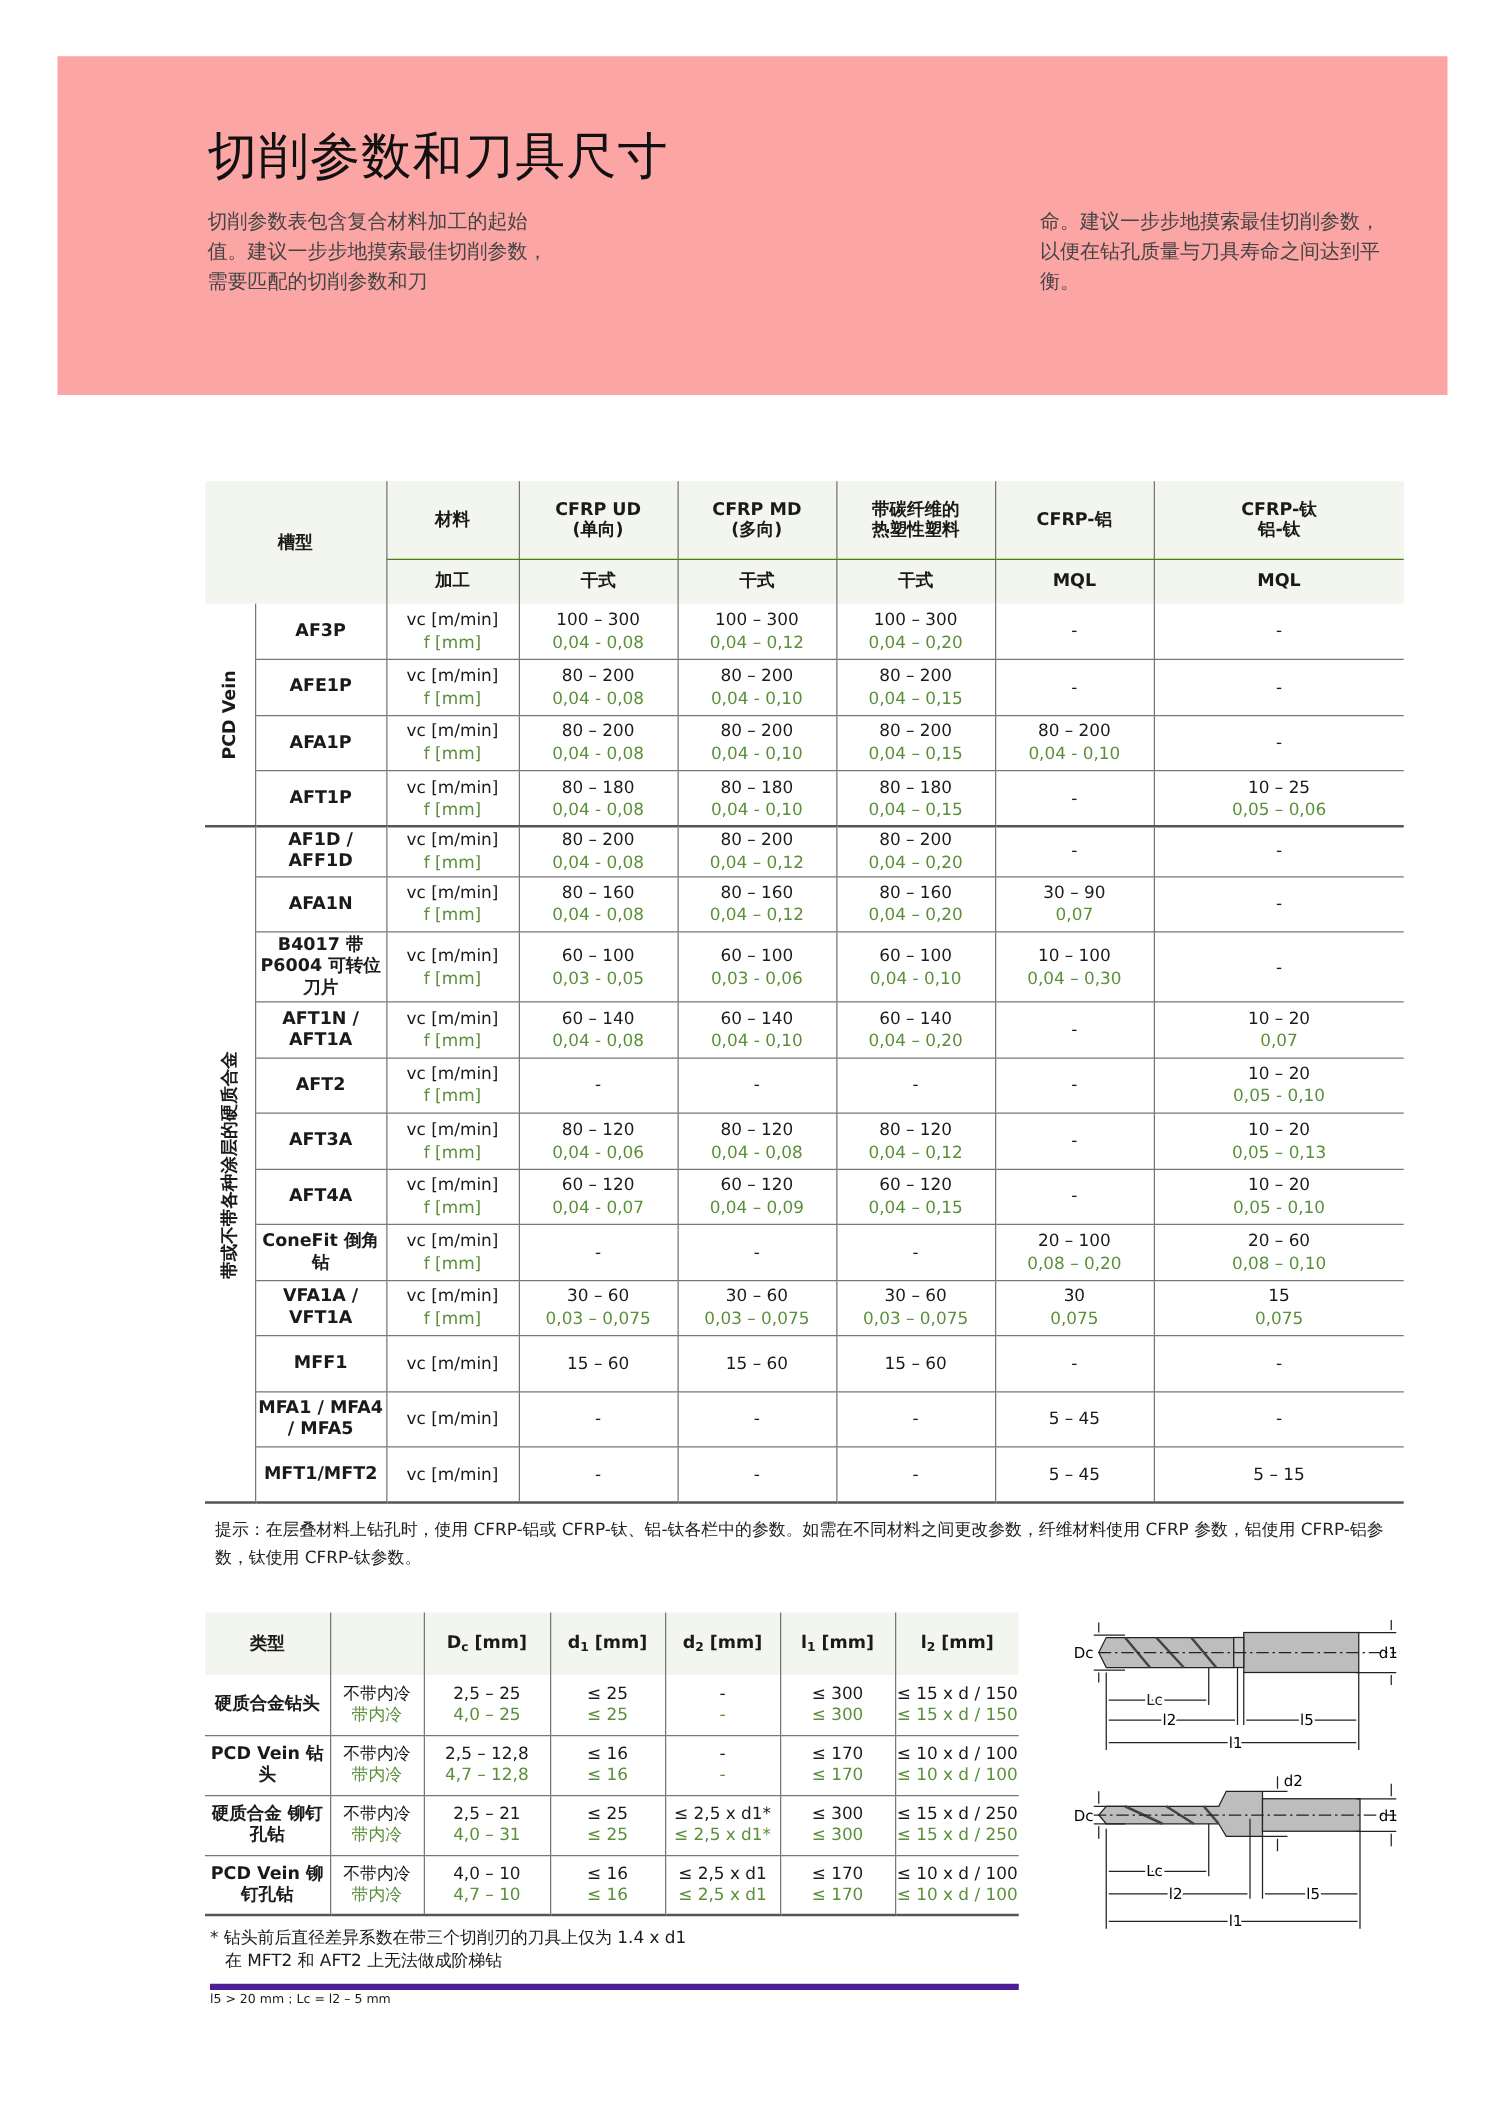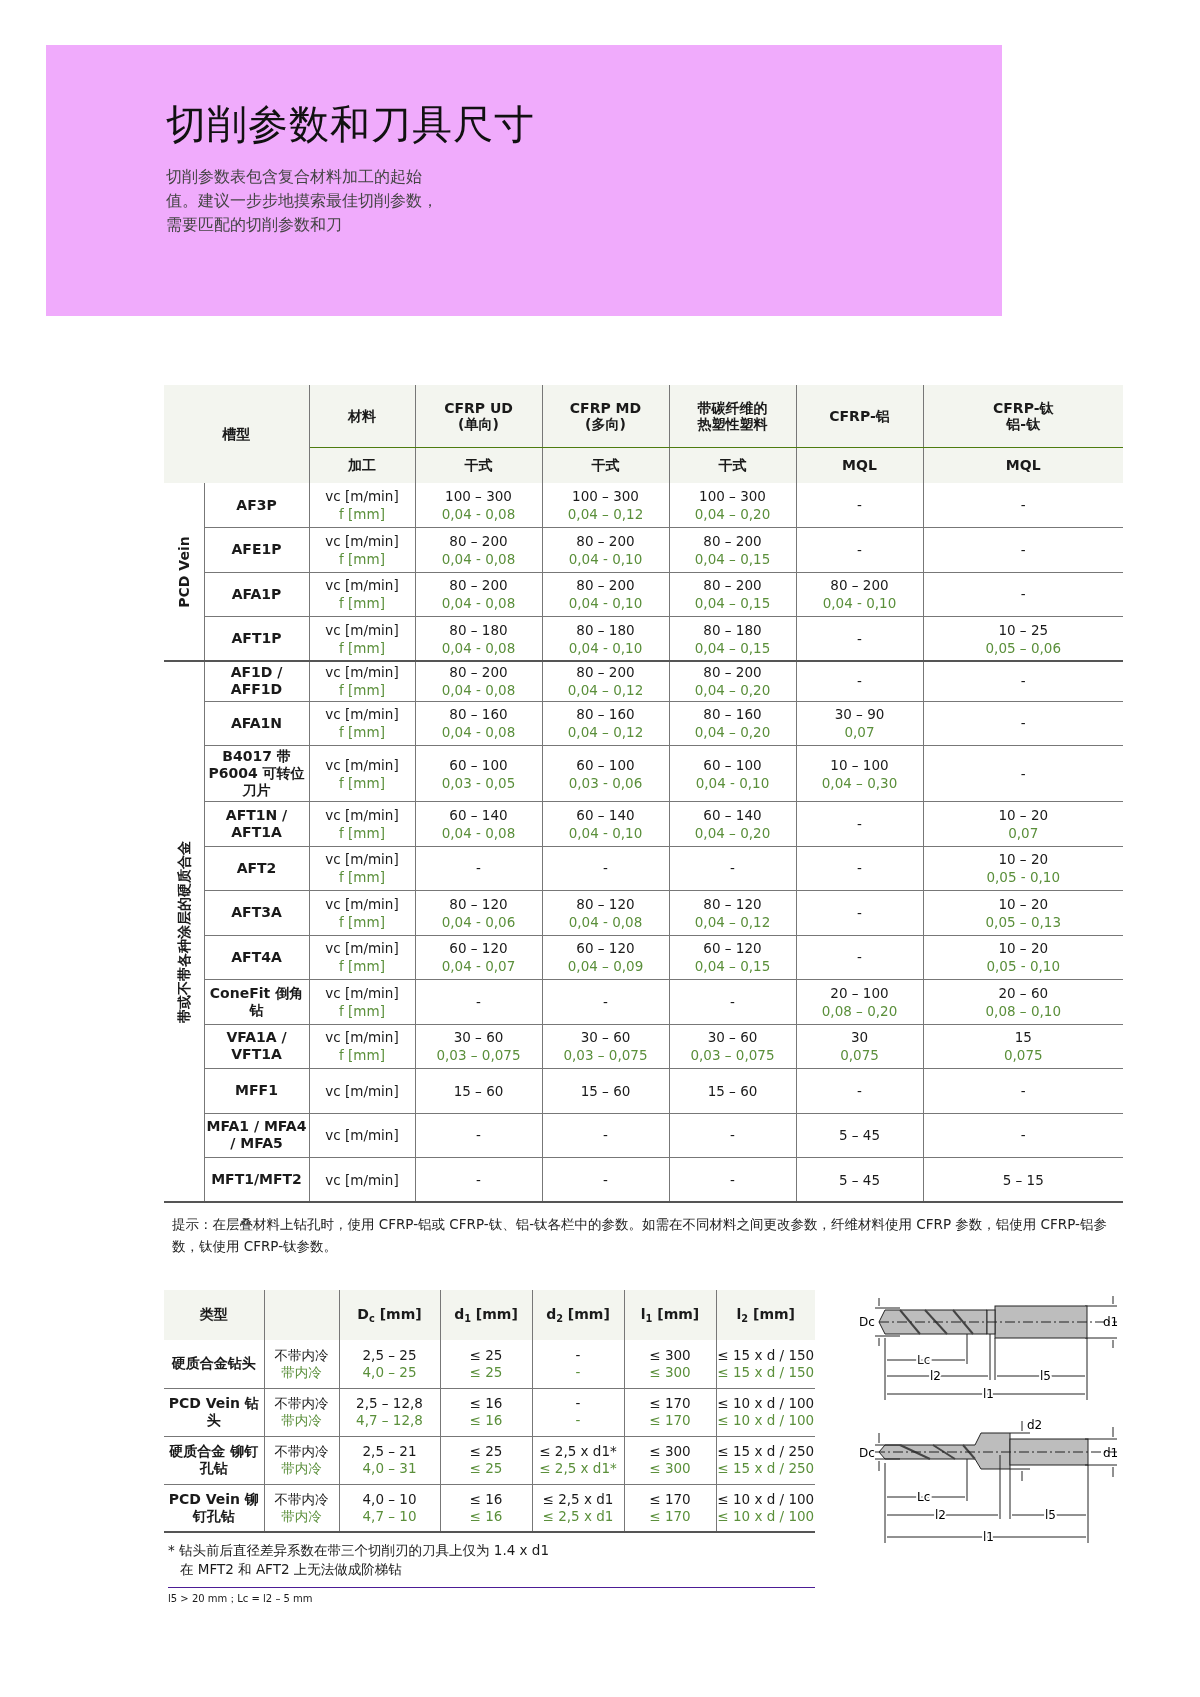--- a/index.html
+++ b/index.html
@@ -1,19 +1,19 @@
 <!DOCTYPE html>
 <html><head>
 <meta charset="utf-8">
 <style>
   * { box-sizing: border-box; margin: 0; padding: 0; }
   html, body { width: 1200px; height: 1697px; background: #ffffff; overflow: hidden; }
   body { position: relative; font-family: "DejaVu Sans", "Liberation Sans", sans-serif; color: #1a1a1a; }
   .green { color: #5a8f3a; }
-  .banner { position: absolute; left: 46px; top: 45px; width: 956px; height: 271px; background: #f0abfc; }
+  .banner { position: absolute; left: 46px; top: 45px; width: 1112px; height: 271px; background: #fca5a5; }
   .banner h1 { position: absolute; left: 120px; top: 52px; font-size: 40px; font-weight: normal; letter-spacing: 1px; color: #111; }
   .banner .col { position: absolute; top: 120px; width: 280px; font-size: 16px; line-height: 24px; color: #444; }
   .banner .c1 { left: 120px; } .banner .c2 { left: 453px; } .banner .c3 { left: 786px; }
 
   table { border-collapse: collapse; table-layout: fixed; }
   .t1 { position: absolute; left: 164px; top: 385px; width: 959px; font-size: 13px; }
   .t1 th { background: #f3f5ef; font-weight: bold; font-size: 14px; text-align: center; vertical-align: middle; border-right: 1px solid #777; line-height: 16px; }
   .t1 th:last-child { border-right: none; }
   .t1 tr.h1 th { height: 62px; border-bottom: 1px solid #4d7c0f; }
   .t1 tr.h2 th { height: 36px; }
@@ -29,33 +29,34 @@
 
   .t2 { position: absolute; left: 164px; top: 1290px; width: 651px; font-size: 13px; }
   .t2 th { background: #f3f5ef; height: 50px; font-size: 14px; font-weight: bold; text-align: center; border-right: 1px solid #777; }
   .t2 th:last-child { border-right: none; }
   .t2 td { text-align: center; vertical-align: middle; border-right: 1px solid #777; border-bottom: 1px solid #777; height: 48px; line-height: 17px; font-size: 13.5px; }
   .t2 td:last-child { border-right: none; }
   .t2 td.name { font-weight: bold; font-size: 14px; }
   .t2 tr:last-child td { border-bottom: 2px solid #555; }
   sub { font-size: 70%; vertical-align: -3px; }
 
-  .fn { position: absolute; left: 168px; top: 1541px; width: 647px; font-size: 13.5px; line-height: 19px; padding-bottom: 8px; border-bottom: 1px solid #4c1d95; }
+  .fn { position: absolute; left: 168px; top: 1541px; width: 647px; font-size: 13.5px; line-height: 19px; padding-bottom: 8px; border-bottom: 5px solid #4c1d95; }
   .fn2 { position: absolute; left: 168px; top: 1592px; font-size: 10px; }
 
   .diagram { position: absolute; left: 855px; width: 275px; }
   .d1 { top: 1288px; height: 125px; }
   .d2 { top: 1415px; height: 140px; }
 </style>
 </head>
 <body>
 
 <div class="banner">
   <h1>切削参数和刀具尺寸</h1>
   <p class="col c1">切削参数表包含复合材料加工的起始值。建议一步步地摸索最佳切削参数，需要匹配的切削参数和刀</p>
+  <p class="col c3">命。建议一步步地摸索最佳切削参数，以便在钻孔质量与刀具寿命之间达到平衡。</p>
 </div>
 
 <table class="t1">
   <colgroup>
     <col style="width:40px">
       <col style="width:105px">
       <col style="width:106px">
     <col style="width:127px">
       <col style="width:127px">
       <col style="width:127px">

